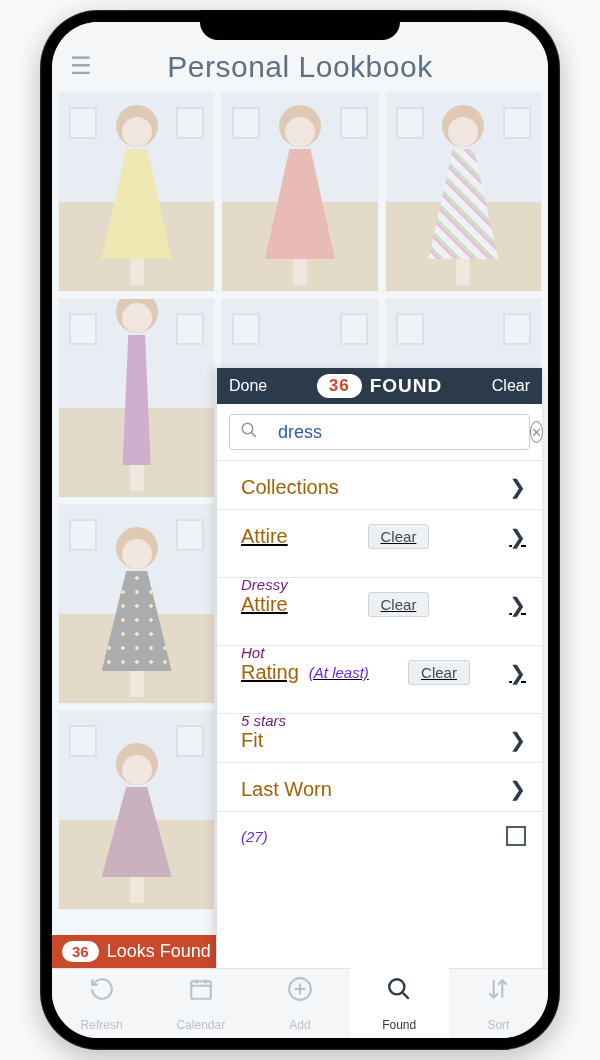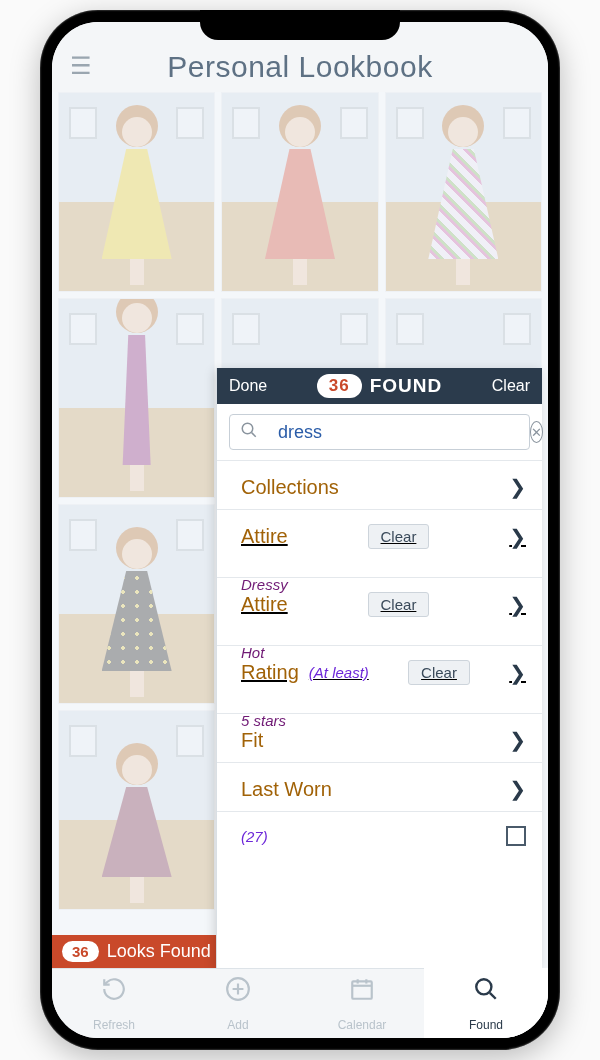--- a/index.html
+++ b/index.html
@@ -427,43 +427,54 @@
           <svg width="26" height="26" viewBox="0 0 24 24" fill="none" stroke="currentColor" stroke-width="2">
               <path d="M3 12a9 9 0 1 0 3-6.7L3 8"></path>
               <polyline points="3 3 3 8 8 8"></polyline>
             </svg>
         </span>
         <span>Refresh</span>
       </div>
       <div class="tab">
         <span class="ticon">
           <svg width="26" height="26" viewBox="0 0 24 24" fill="none" stroke="currentColor" stroke-width="2">
-              <circle cx="12" cy="12" r="10"></circle>
-              <line x1="12" y1="7" x2="12" y2="17"></line>
-              <line x1="7" y1="12" x2="17" y2="12"></line>
-            </svg>
-        </span>
-        <span>Add</span>
-      </div>
-      <div class="tab">
-        <span class="ticon">
-          <svg width="26" height="26" viewBox="0 0 24 24" fill="none" stroke="currentColor" stroke-width="2">
               <rect x="3" y="5" width="18" height="16" rx="1"></rect>
               <line x1="3" y1="9" x2="21" y2="9"></line>
               <line x1="8" y1="3" x2="8" y2="7"></line>
               <line x1="16" y1="3" x2="16" y2="7"></line>
             </svg>
         </span>
         <span>Calendar</span>
+      </div>
+      <div class="tab">
+        <span class="ticon">
+          <svg width="26" height="26" viewBox="0 0 24 24" fill="none" stroke="currentColor" stroke-width="2">
+              <circle cx="12" cy="12" r="10"></circle>
+              <line x1="12" y1="7" x2="12" y2="17"></line>
+              <line x1="7" y1="12" x2="17" y2="12"></line>
+            </svg>
+        </span>
+        <span>Add</span>
       </div>
       <div class="tab active">
         <span class="ticon">
           <svg width="26" height="26" viewBox="0 0 24 24" fill="none" stroke="currentColor" stroke-width="2.2">
               <circle cx="10" cy="10" r="7"></circle>
               <line x1="21" y1="21" x2="15.5" y2="15.5"></line>
             </svg>
         </span>
         <span>Found</span>
       </div>
+      <div class="tab">
+        <span class="ticon">
+          <svg width="26" height="26" viewBox="0 0 24 24" fill="none" stroke="currentColor" stroke-width="2">
+              <line x1="8" y1="4" x2="8" y2="20"></line>
+              <polyline points="4 16 8 20 12 16"></polyline>
+              <line x1="16" y1="20" x2="16" y2="4"></line>
+              <polyline points="12 8 16 4 20 8"></polyline>
+            </svg>
+        </span>
+        <span>Sort</span>
+      </div>
     </div>
 
   </div>
 </div>
 
 </body></html>

